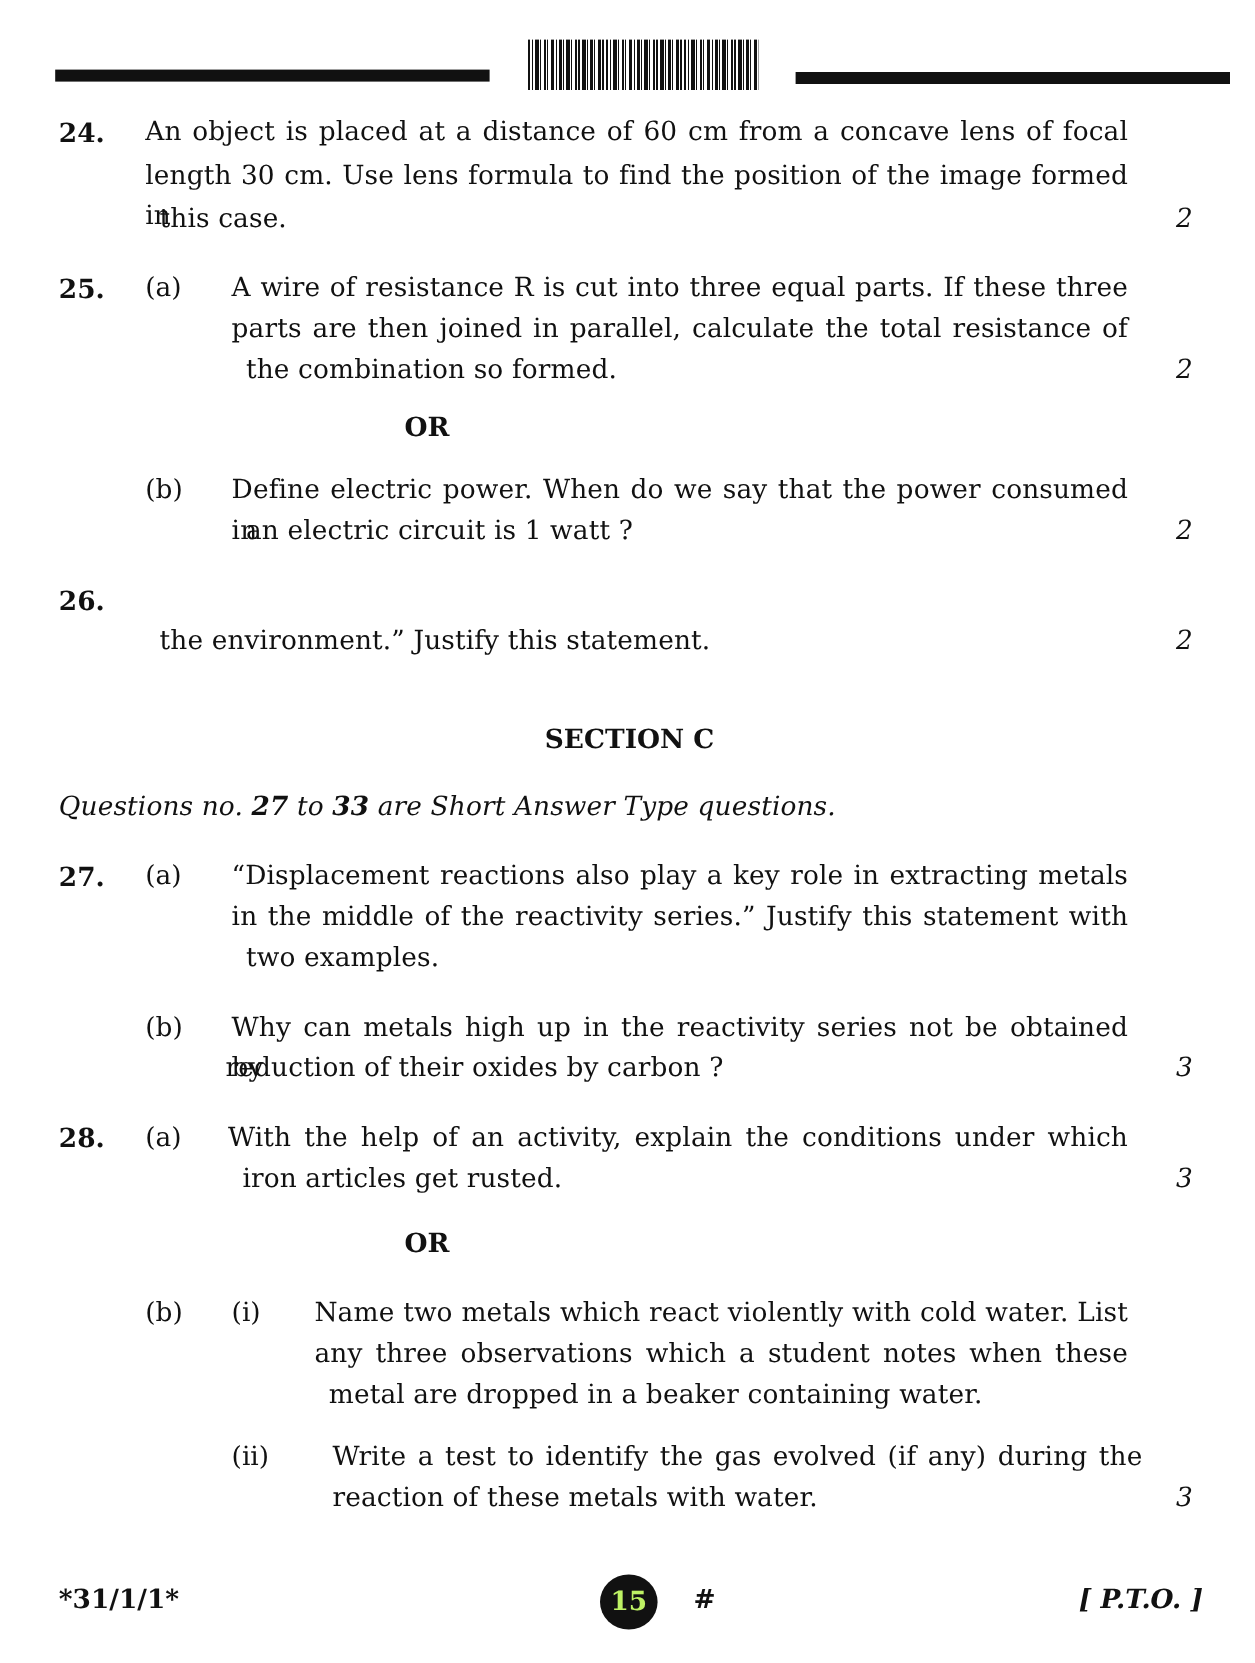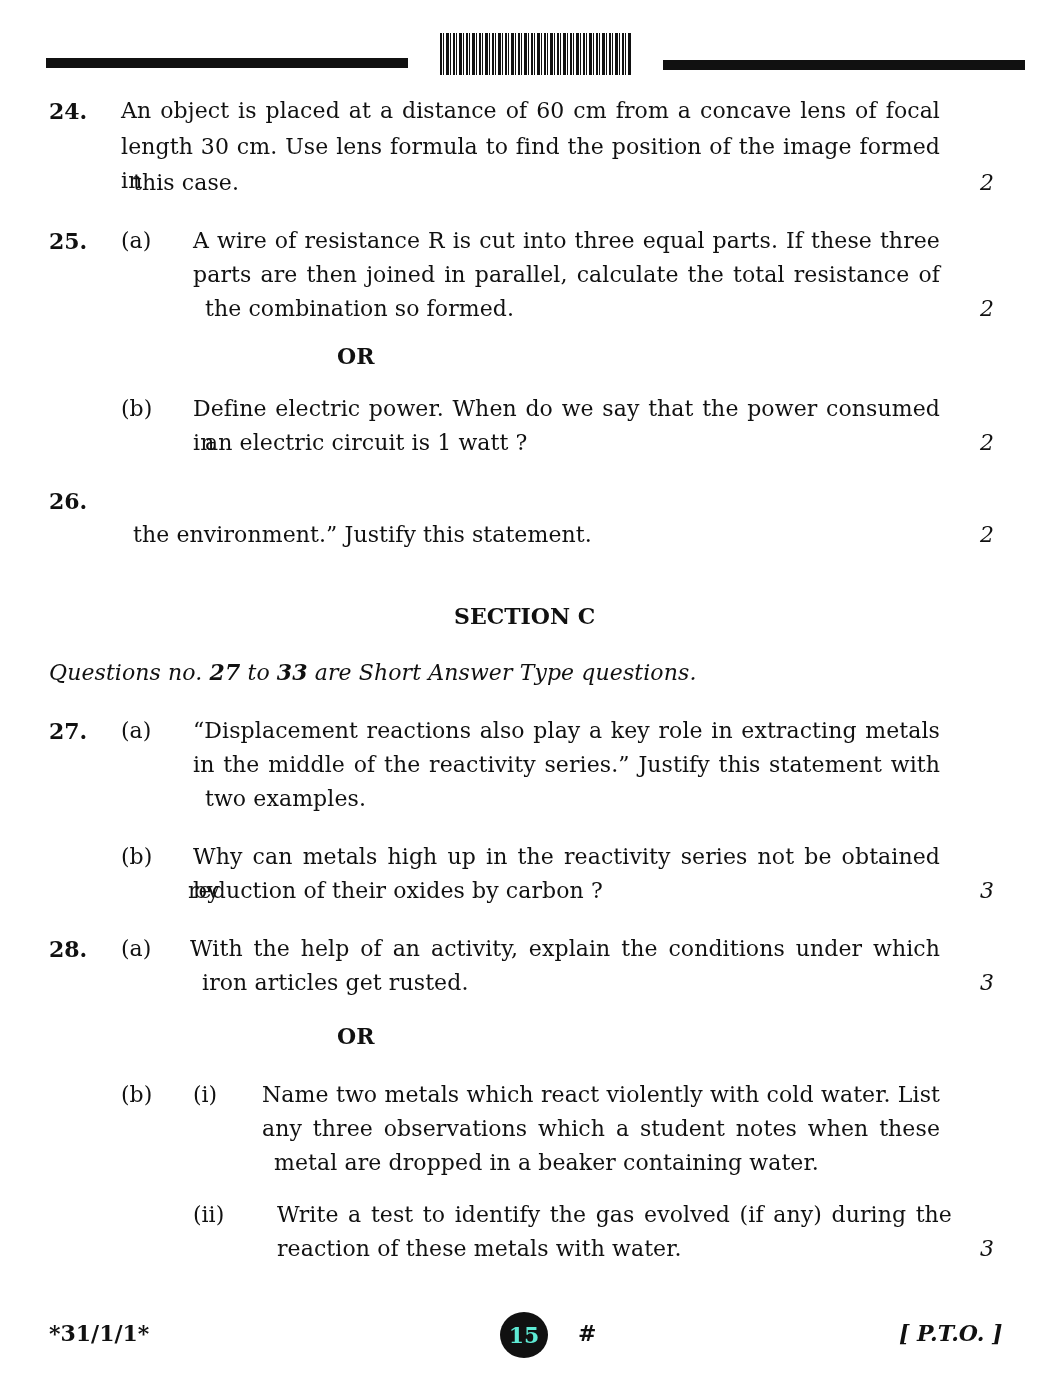--- a/index.html
+++ b/index.html
@@ -20,21 +20,21 @@
   .qnum { position: absolute; font-weight: bold; font-size: 22px; line-height: 34px; }
   .sub { position: absolute; font-size: 22px; line-height: 34px; }
   .marks { position: absolute; font-style: italic; font-size: 22px; line-height: 34px; left: 980px; }
   .just { text-align: justify; text-align-last: justify; }
   .nojust { text-align: left; margin-left: 12px; }
   .center { position: absolute; font-weight: bold; font-size: 22px; line-height: 34px; }
   .ital { font-style: italic; }
 
   .footer-left { position: absolute; left: 49px; top: 1320px; font-weight: bold; font-size: 22px; }
   .footer-page { position: absolute; left: 500px; top: 1312px; width: 48px; height: 46px; border-radius: 50%;
-    background: #111; color: #5eead4; font-weight: bold; font-size: 22px; display:flex; align-items:center; justify-content:center; }
+    background: #111; color: #bef264; font-weight: bold; font-size: 22px; display:flex; align-items:center; justify-content:center; }
   .footer-hash { position: absolute; left: 578px; top: 1320px; font-weight: bold; font-size: 22px; }
   .footer-right { position: absolute; left: 899px; top: 1320px; font-weight: bold; font-size: 22px; font-style: italic; }
 </style>
 </head>
 <body>
 
 <div class="page">
 
   <div class="hbar left"></div>
   <div class="barcode"></div>

